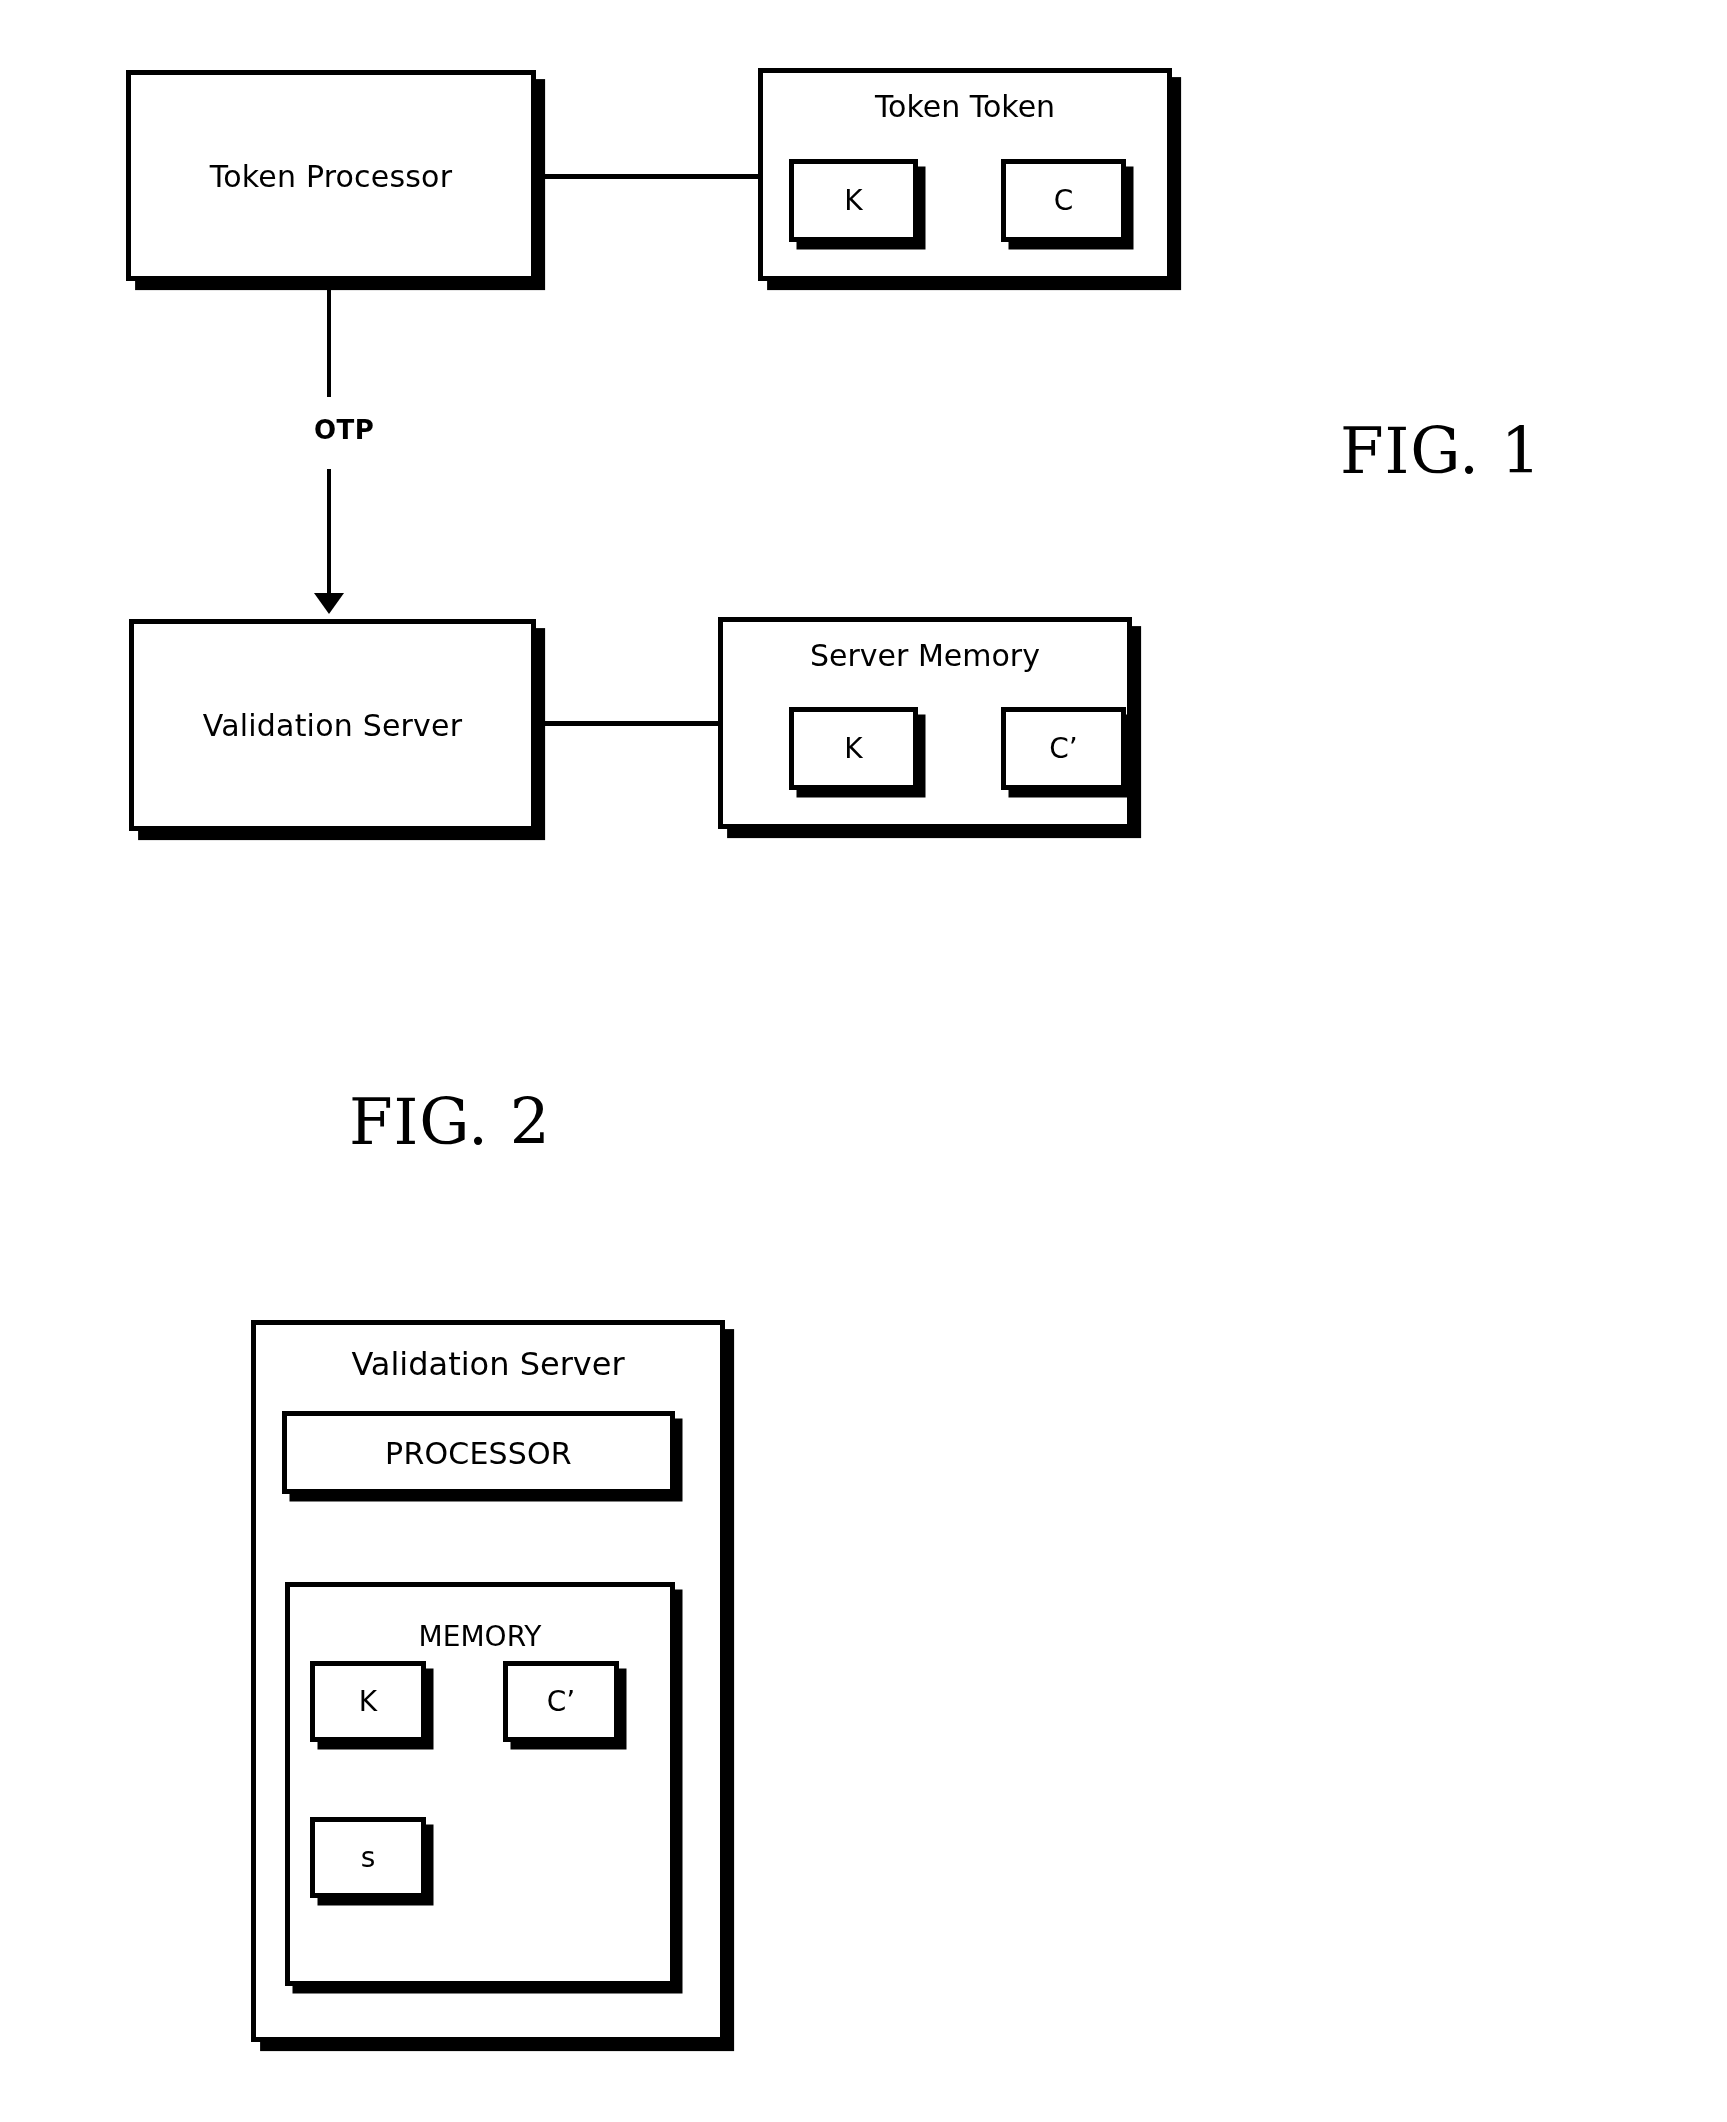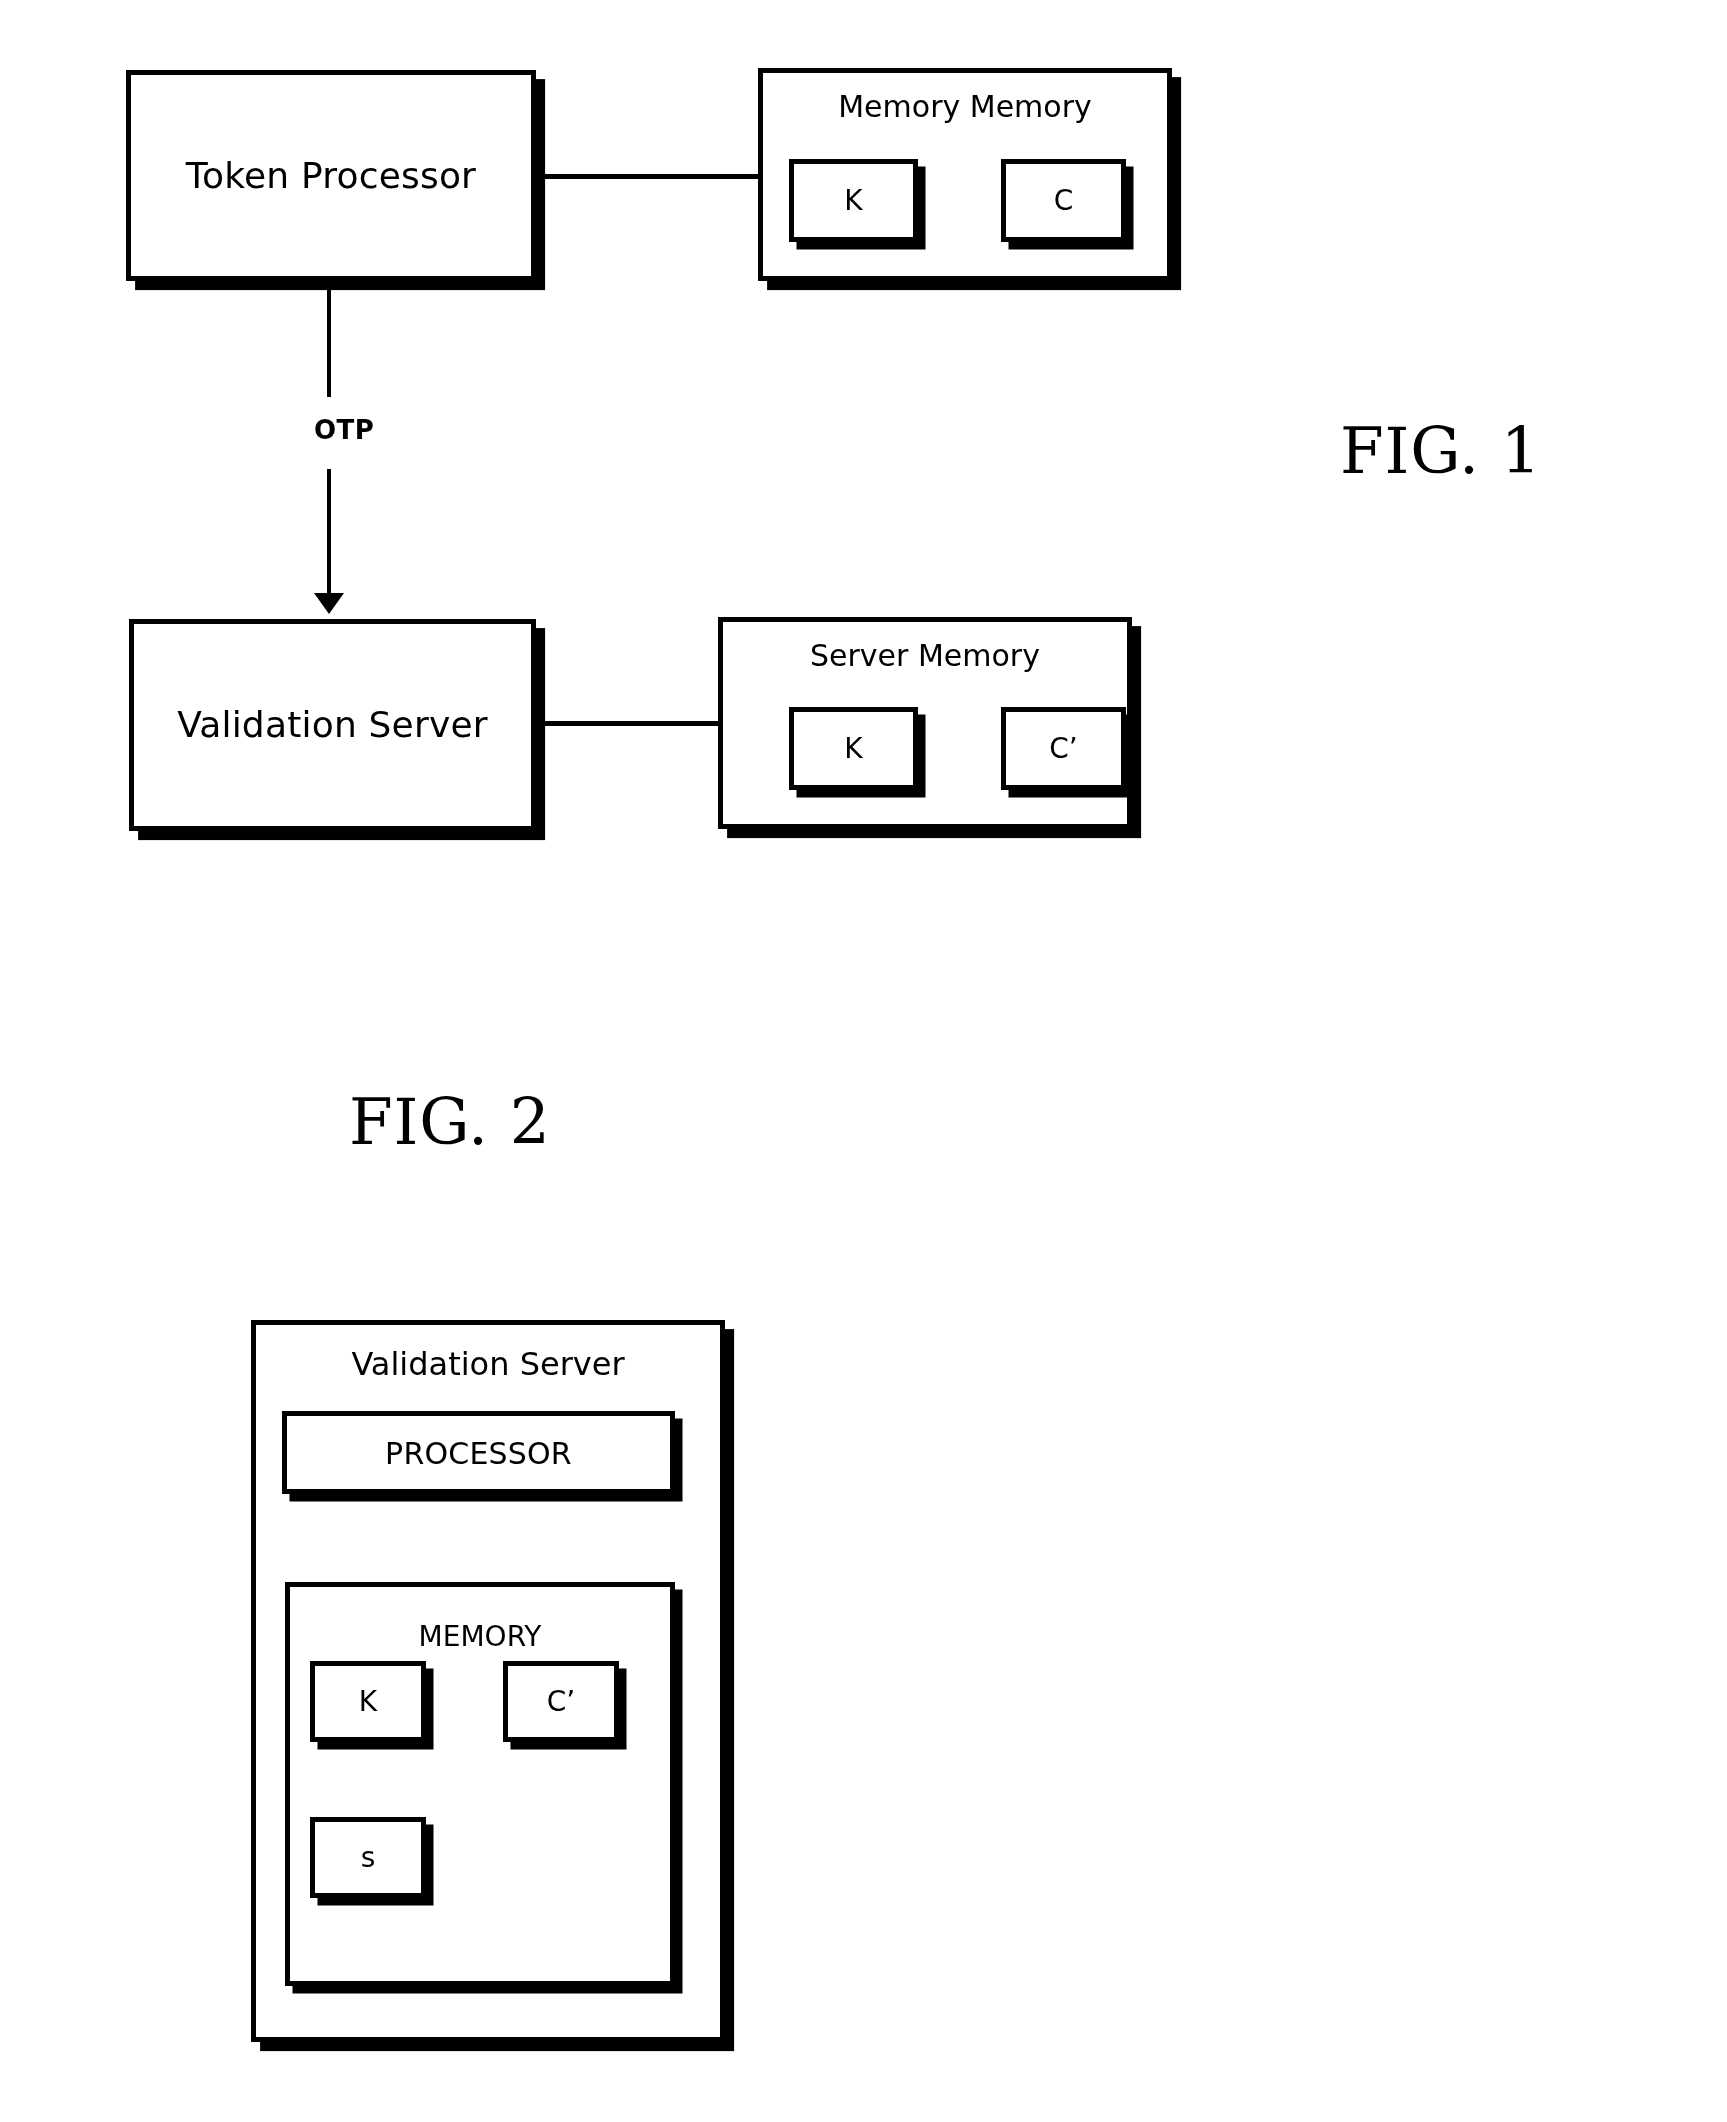--- a/index.html
+++ b/index.html
@@ -40,21 +40,21 @@
     box-shadow: 7.5px 7.5px 0 0 #000000;
   }
 
   
   .center-label {
     position: absolute;
     left: 0; right: 0;
     top: 50%;
     transform: translateY(-50%);
     text-align: center;
-    font-size: 36px;
+    font-size: 30px;
     line-height: 1.1;
     letter-spacing: 0.2px;
     white-space: nowrap;
   }
 
   
   .top-label {
     position: absolute;
     left: 0; right: 0;
     text-align: center;
@@ -120,21 +120,21 @@
 
   <div>
 
     <div class="box" style="left:126px; top:70px; width:410px; height:211px;">
       <div class="center-label">Token Processor</div>
     </div>
 
     <div class="hline" style="left:536px; top:174px; width:224px;"></div>
 
     <div class="box" style="left:758px; top:68px; width:414px; height:213px;">
-      <div class="top-label" style="top:16.6px;">Memory Memory</div>
+      <div class="top-label" style="top:16.6px;">Token Token</div>
     </div>
 
     <div class="box chip" style="left:789px; top:159px; width:129px; height:83px;">
       <div class="chip-label">K</div>
     </div>
     <div class="box chip" style="left:1001px; top:159px; width:125px; height:83px;">
       <div class="chip-label">C</div>
     </div>
 
     <div class="vline" style="left:327px; top:281px; width:4.2px; height:116px;"></div>

